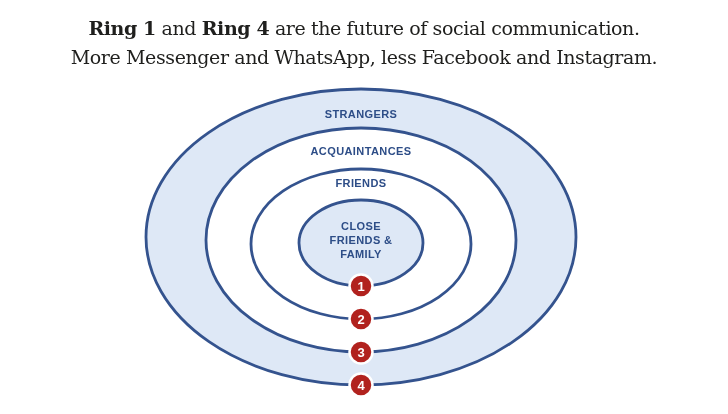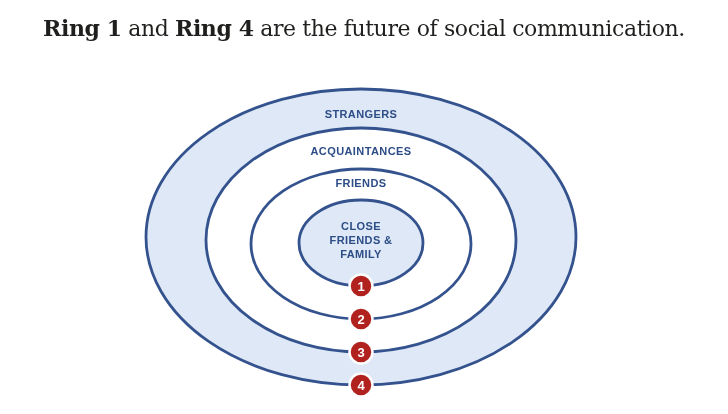--- a/index.html
+++ b/index.html
@@ -13,21 +13,21 @@
     overflow: hidden;
     position: relative;
     font-family: "Liberation Sans", sans-serif;
   }
   .headline {
     position: relative;
     z-index: 2;
     padding-top: 14px;
     text-align: center;
     font-family: "DejaVu Serif", serif;
-    font-size: 22px;
+    font-size: 19px;
     line-height: 29px;
     letter-spacing: -0.4px;
     color: #1f1f1d;
     white-space: nowrap;
   }
   .headline .bold-seg {
     font-weight: 700;
   }
   .rings-svg {
     position: absolute;
@@ -55,20 +55,21 @@
     font-size: 13px;
     font-weight: 700;
     text-anchor: middle;
   }
 </style>
 </head>
 <body>
 
 <div class="headline">
   <div><span class="bold-seg">Ring 1</span><span> and </span><span class="bold-seg">Ring 4</span><span> are the future of social communication.</span></div>
+  <div>More Messenger and WhatsApp, less Facebook and Instagram.</div>
 </div>
 
 <svg class="rings-svg" width="728" height="414" viewBox="0 0 728 414">
 
   <ellipse class="ring-ellipse" cx="361" cy="237" rx="215" ry="148" fill="#dee8f6"></ellipse>
   <ellipse class="ring-ellipse" cx="361" cy="240" rx="155" ry="112" fill="#ffffff"></ellipse>
   <ellipse class="ring-ellipse" cx="361" cy="244" rx="110" ry="75" fill="#ffffff"></ellipse>
   <ellipse class="ring-ellipse" cx="361" cy="243" rx="62" ry="43" fill="#dee8f6"></ellipse>
 
   <text class="ring-label" x="361" y="118" fill="#2d4d87">STRANGERS</text>

